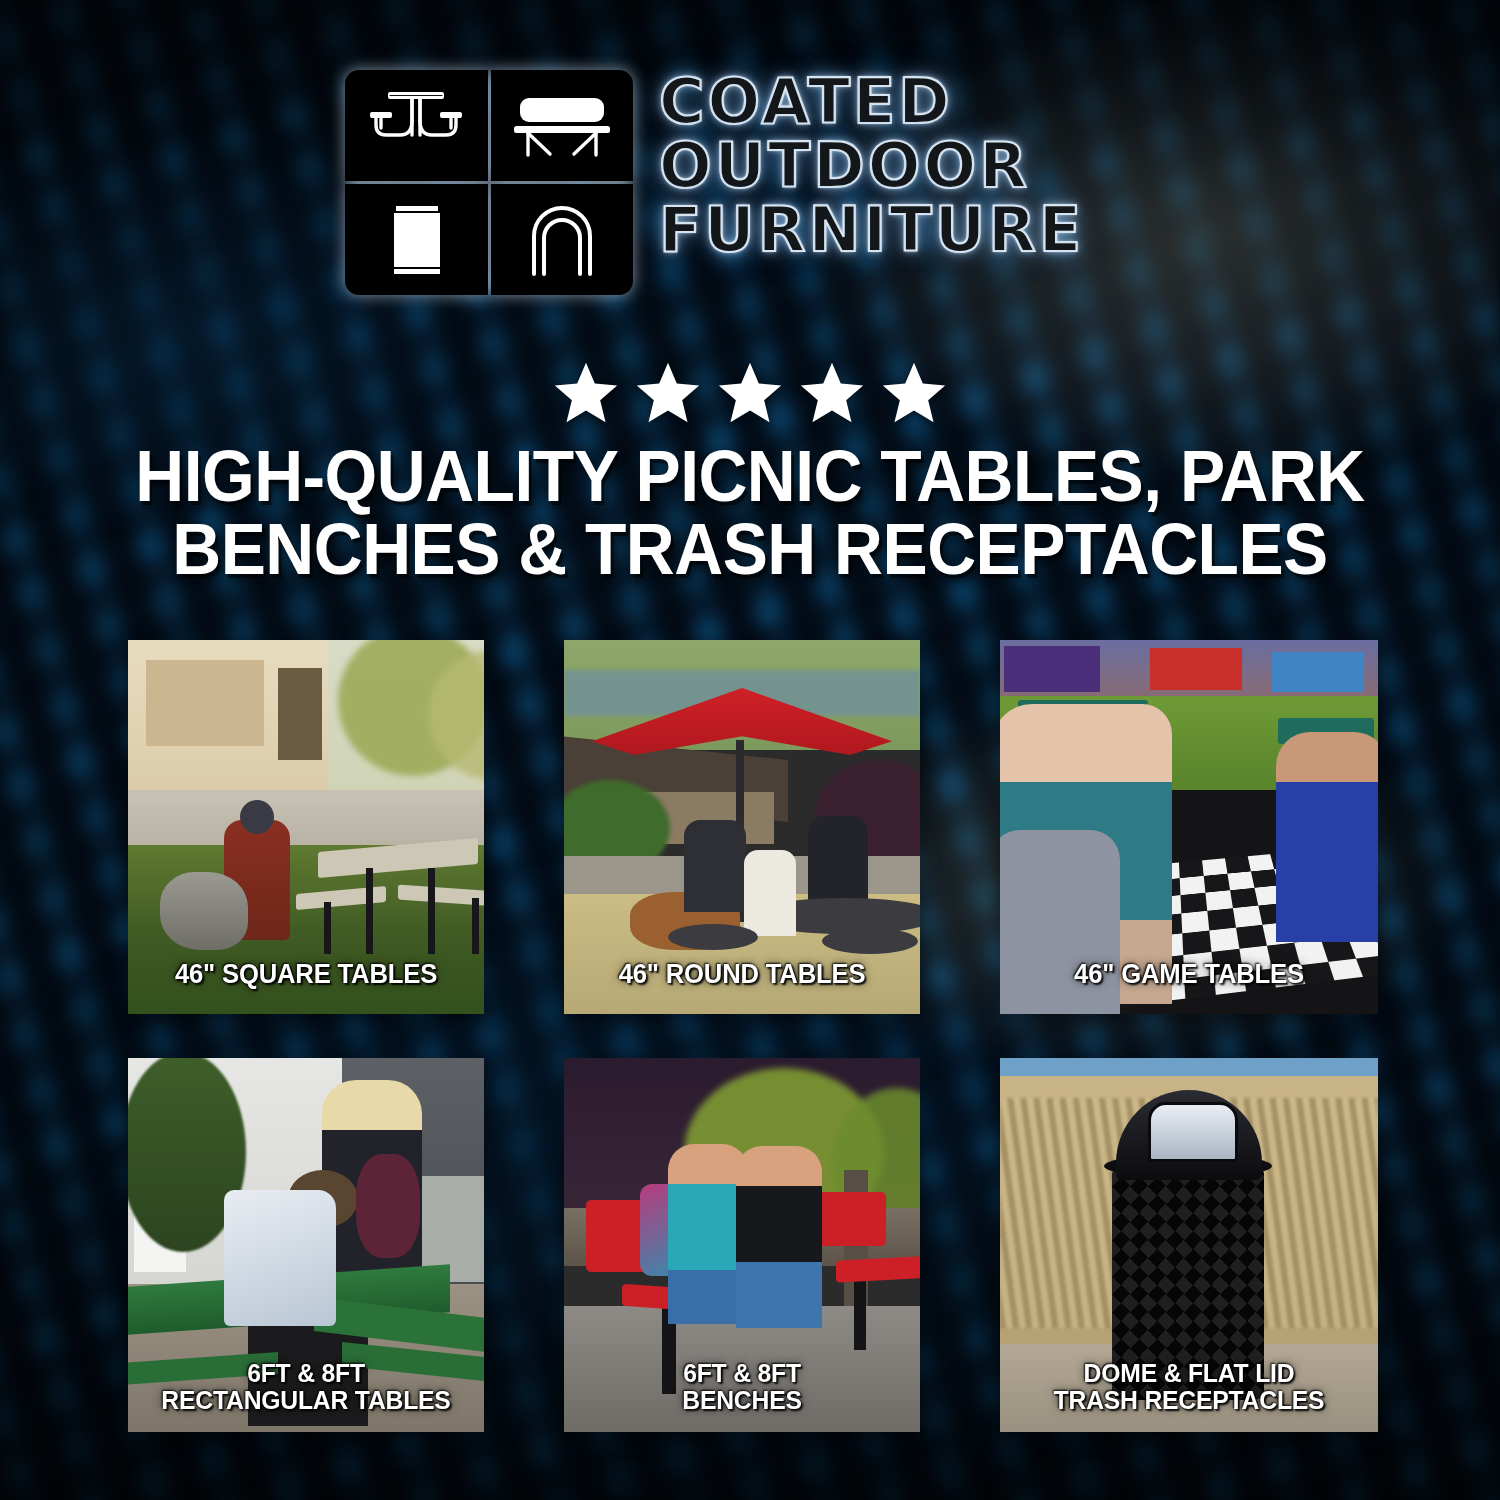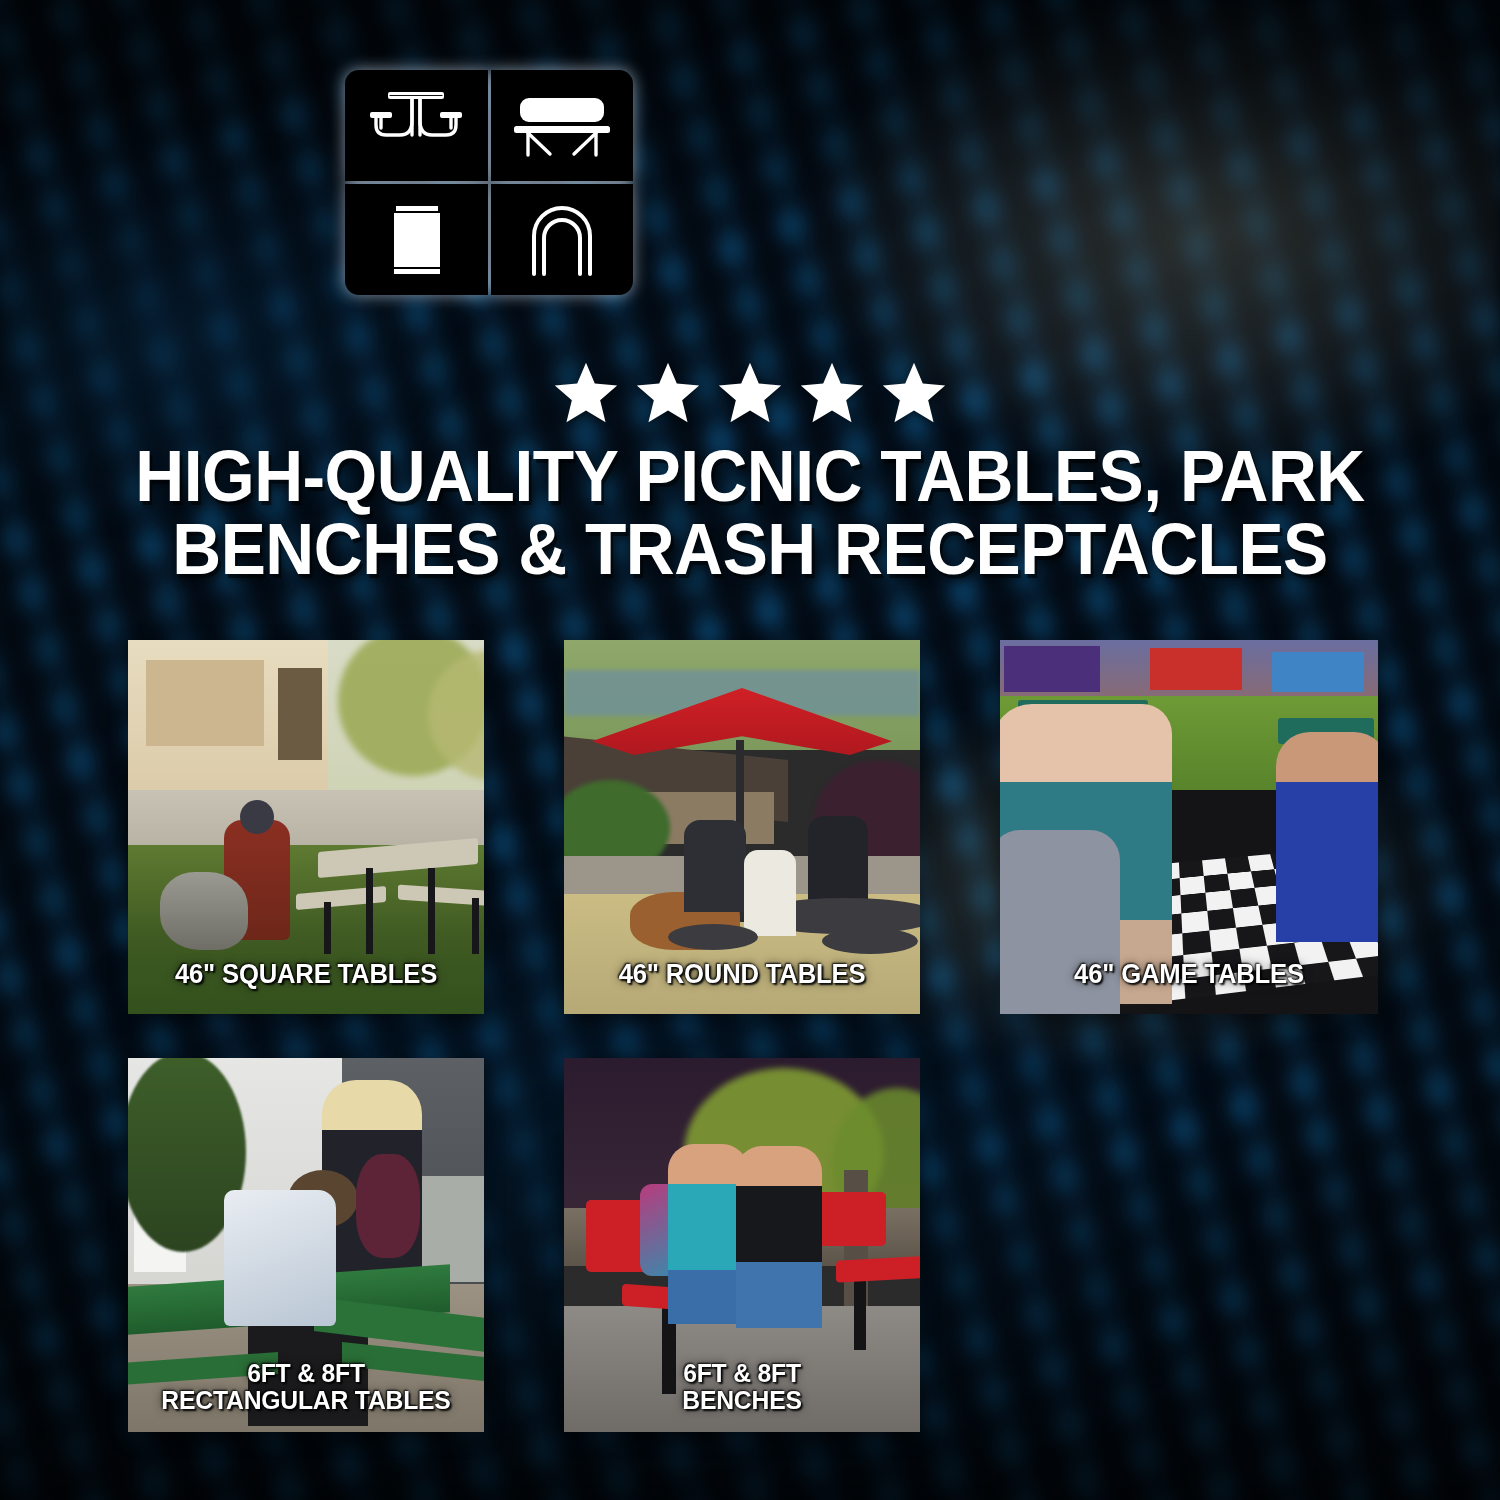--- a/index.html
+++ b/index.html
@@ -337,20 +337,25 @@
         <svg width="112" height="84" viewBox="0 0 112 84">
           <g fill="none" stroke="#ffffff" stroke-width="4" stroke-linecap="round">
             <path d="M28 76 V38 a28 28 0 0 1 56 0 V76"></path>
             <path d="M38 76 V40 a18 18 0 0 1 36 0 V76"></path>
           </g>
         </svg>
       </div>
 
     </div>
 
+    <div id="logo-words">
+      <div class="logo-word">COATED</div>
+      <div class="logo-word">OUTDOOR</div>
+      <div class="logo-word">FURNITURE</div>
+    </div>
 
   </div>
 
   <div id="stars">
     <svg width="72" height="68" viewBox="0 0 24 24">
         <polygon fill="#ffffff" points="12,1 15.1,8.3 23,9 17,14.2 18.9,22 12,17.8 5.1,22 7,14.2 1,9 8.9,8.3"></polygon>
       </svg><svg width="72" height="68" viewBox="0 0 24 24">
         <polygon fill="#ffffff" points="12,1 15.1,8.3 23,9 17,14.2 18.9,22 12,17.8 5.1,22 7,14.2 1,9 8.9,8.3"></polygon>
       </svg><svg width="72" height="68" viewBox="0 0 24 24">
         <polygon fill="#ffffff" points="12,1 15.1,8.3 23,9 17,14.2 18.9,22 12,17.8 5.1,22 7,14.2 1,9 8.9,8.3"></polygon>
@@ -470,16 +475,30 @@
         <div class="rect c5-seat1"></div>
         <div class="rect c5-seat2"></div>
         <div class="rect c5-pack"></div>
         <div class="rect c5-boy1"></div>
         <div class="rect c5-boy2"></div>
       </div>
       <div class="caption two-line">6FT &amp; 8FT
 BENCHES</div>
     </div>
 
+    <div class="card">
+      <div class="scene">
+        <div class="band c6-sky"></div>
+        <div class="band c6-grass"></div>
+        <div class="rect c6-gr2"></div>
+        <div class="band c6-walk"></div>
+        <div class="rect c6-body"></div>
+        <div class="blob c6-rim"></div>
+        <div class="rect c6-dome"></div>
+        <div class="rect c6-open"></div>
+      </div>
+      <div class="caption two-line">DOME &amp; FLAT LID
+TRASH RECEPTACLES</div>
+    </div>
 
   </div>
 
 </div>
 
 </body></html>

